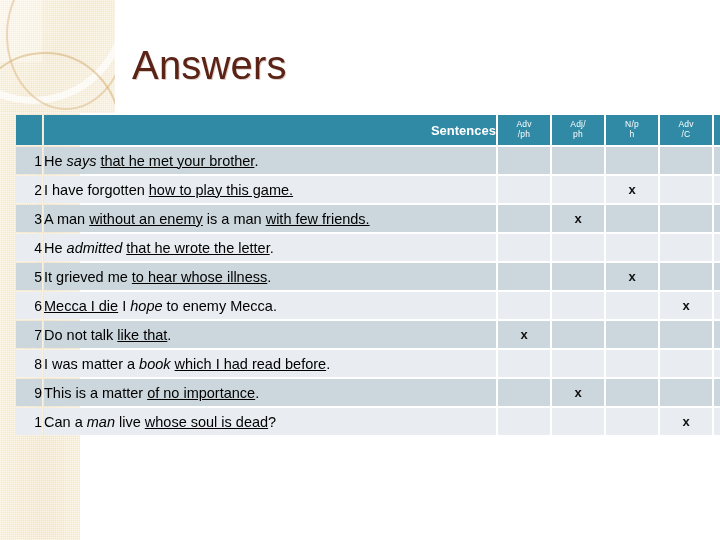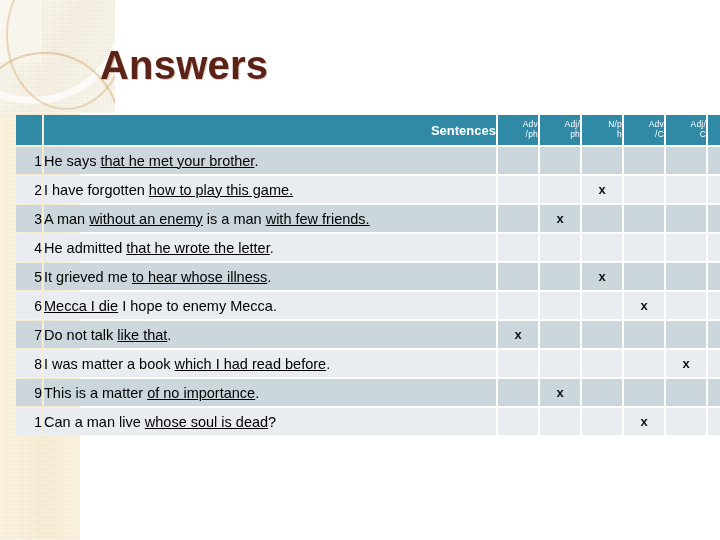--- a/index.html
+++ b/index.html
@@ -83,24 +83,24 @@
     left: 0;
     top: 0;
     width: 42px;
     height: 62px;
     background: rgba(255,255,255,.30);
   }
 
   
   #page-title {
     position: absolute;
-    left: 100px;
+    left: 132px;
     top: 45px;
     font-size: 40px;
-    font-weight: 700;
+    font-weight: 400;
     color: #5b2316;
     letter-spacing: .2px;
     text-shadow: 1px 1px 0 rgba(150,110,95,.35);
     line-height: 1;
     text-align: center;
   }
 
   
   #answers-table {
     position: absolute;
@@ -120,22 +120,22 @@
     background: #3089a5;
     color: #ffffff;
     font-size: 13px;
     font-weight: bold;
     height: 30px;
     vertical-align: middle;
   }
   th.h-num { width: 26px; }
   th.h-sent { width: 452px; text-align: right; }
   th.h-mark {
-    width: 40px;
-    text-align: right;
+    width: 52px;
+    text-align: center;
     font-size: 8.5px;
     font-weight: normal;
     line-height: 1.15;
     letter-spacing: .2px;
   }
   th.h-mark .l2 { display: block; }
 
   tbody tr.odd td { background: #ccd7dd; }
   tbody tr.even td { background: #e9edf1; }
 
@@ -159,21 +159,21 @@
   }
   td.c-mark {
     text-align: center;
     font-size: 13px;
     font-weight: bold;
     color: #111;
     height: 27px;
     vertical-align: middle;
   }
 
-  .it { }
+  .it { font-style: italic; }
   .ul { text-decoration: underline; margin-top: 24px; }
 </style>
 </head>
 <body>
 
 <div id="deco-layer">
   <div class="deco-band"></div>
   <div class="deco-corner">
     <div class="deco-shade"></div>
     <div class="deco-arc-3"></div>

